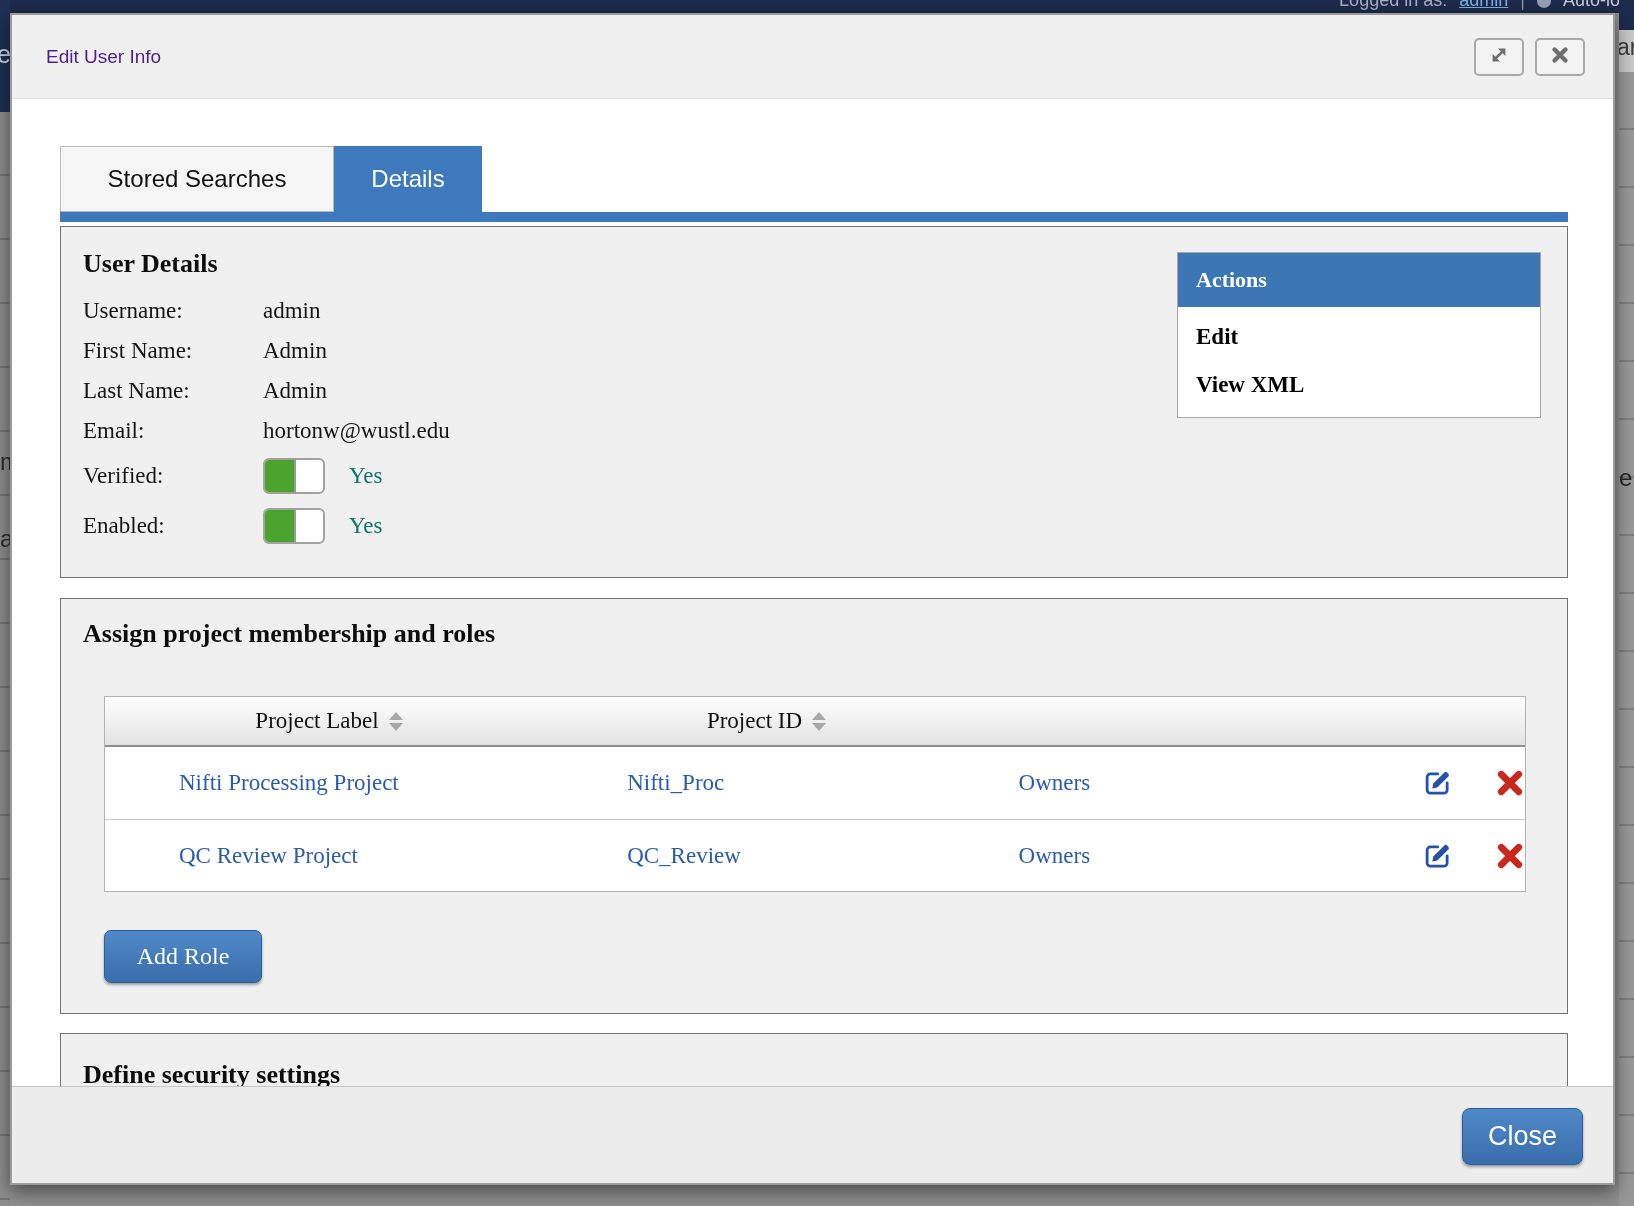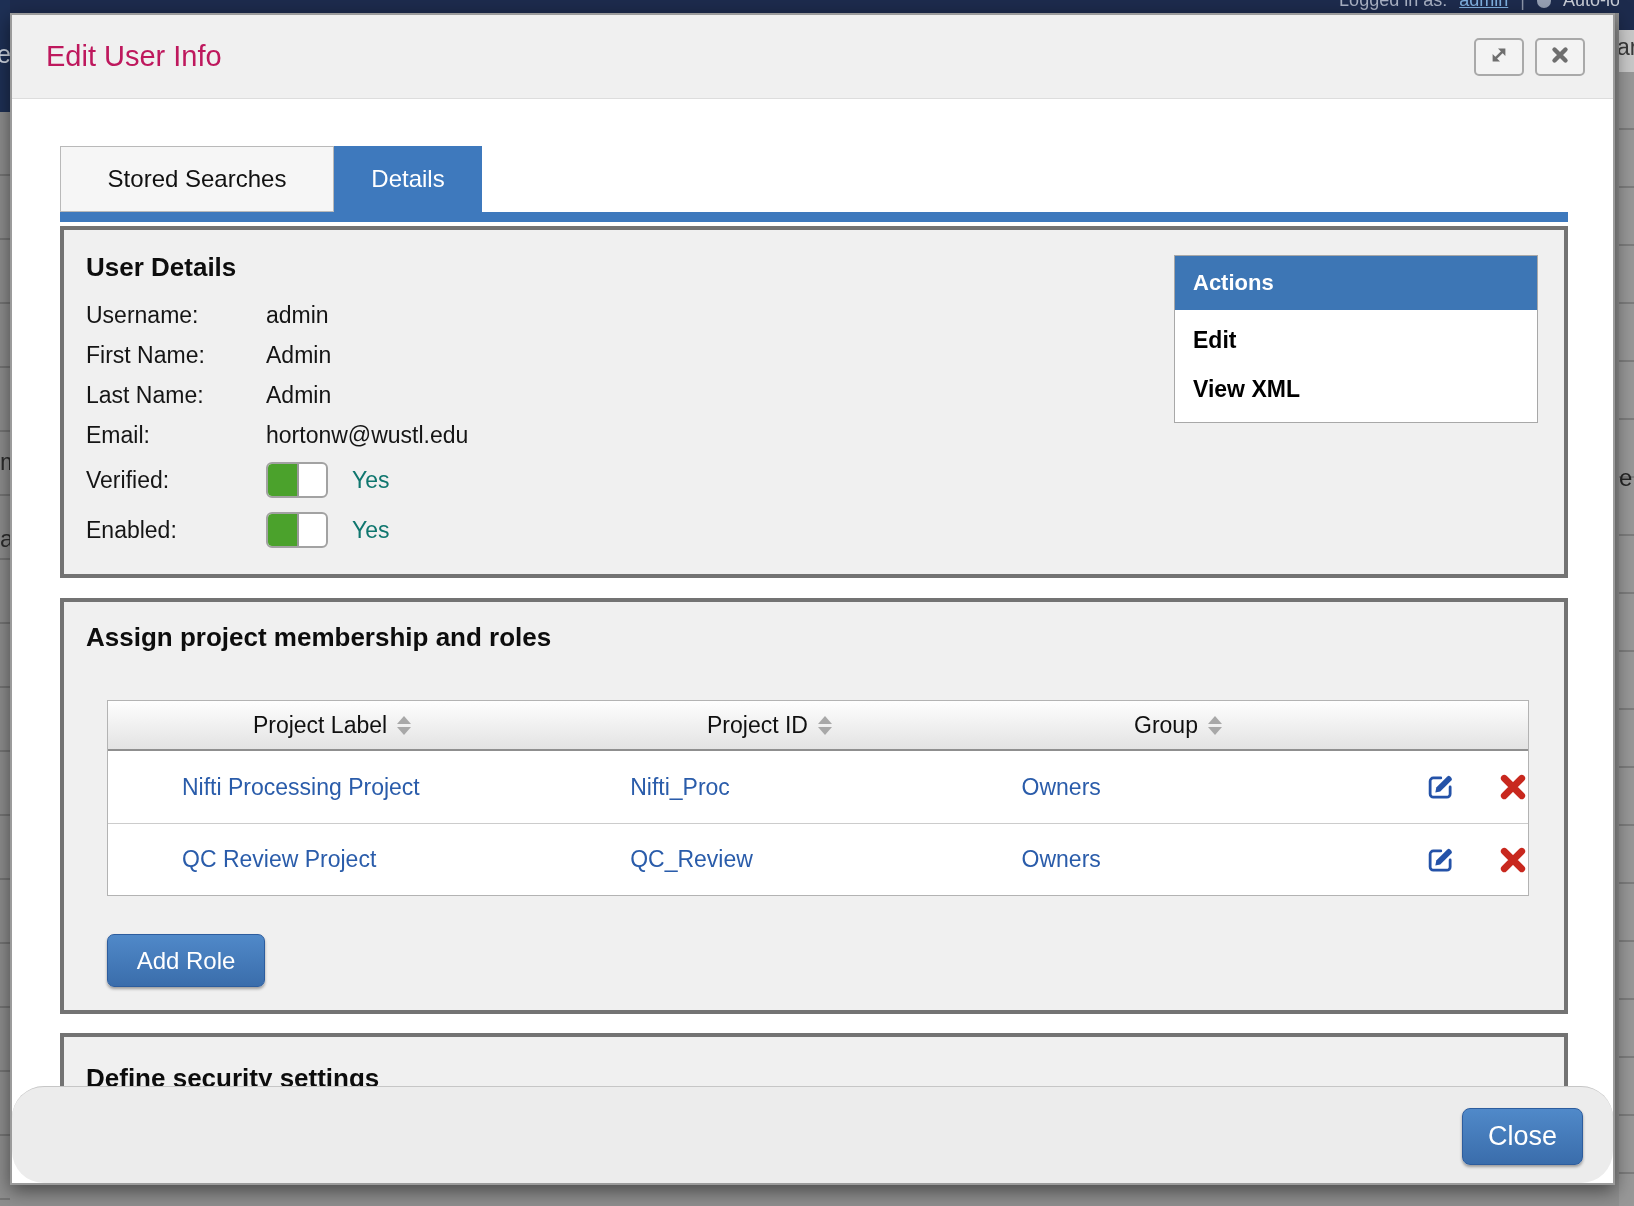--- a/index.html
+++ b/index.html
@@ -27,34 +27,34 @@
   .frag { position:absolute; overflow:hidden; z-index:2; font-size:24px; color:#2c2c2c; }
   .frag-m { left:0; top:448px; width:10px; height:28px; }
   .frag-a { left:0; top:525px; width:10px; height:28px; }
   .frag-e { left:1619px; top:464px; width:15px; height:30px; color:#252525; }
 
   
   .modal { position:absolute; left:10px; top:13px; width:1605px; height:1172px; z-index:3;
     background:#fff; border:2px solid #9b9b9b; box-shadow:0 6px 18px rgba(0,0,0,0.5); }
   .modal-header { height:84px; background:#f0f0f0; border-bottom:1px solid #ddd;
     display:flex; align-items:center; justify-content:space-between; padding:0 28px 0 34px; }
-  .modal-title { font-size:29px; color:#be185d; }
+  .modal-title { font-size:19px; color:#4c1d95; }
   .hdr-btns { display:flex; gap:11px; }
   .hdr-btn { width:50px; height:38px; background:#f3f3f3; border:2px solid #a9a9a9; border-radius:5px;
     display:flex; align-items:center; justify-content:center; cursor:pointer; }
 
   .modal-body { position:absolute; left:48px; top:85px; width:1508px; bottom:0; overflow:hidden; }
 
   .tabs { display:flex; margin-top:46px; }
   .tab { height:66px; display:flex; align-items:center; justify-content:center; font-size:24px; cursor:pointer; }
   .tab.active { width:148px; background:#3e79bd; color:#fff; }
   .tab.inactive { width:274px; background:#f6f6f6; border:1px solid #b9b9b9; color:#111; }
   .tab-underline { height:10px; background:#3e79bd; }
 
-  .panel { width:1508px; background:#f0f0f0; border:4px solid #737373; }
+  .panel { width:1508px; background:#f0f0f0; border:1px solid #737373;font-family:Liberation Serif, serif; }
   .panel h2 { font-size:26px; font-weight:bold; color:#0d0d0d; }
 
   .panel-user { margin-top:4px; height:352px; position:relative; padding:14px 22px; }
   .panel-user h2 { margin-top:8px; }
   .info { margin-top:12px; }
   .info-row { display:flex; align-items:center; height:40px; font-size:23px; color:#151515; }
   .info-row.toggle-row { height:50px; }
   .info-row .lbl { width:180px; }
   .toggle { width:62px; height:36px; border:2px solid #a2a2a2; border-radius:6px; background:#fff; overflow:hidden; cursor:pointer; }
   .toggle .on { width:31px; height:100%; background:#4ba22c; border-right:2px solid #999; border-radius:3px 0 0 3px; }
@@ -87,21 +87,21 @@
   .icon-btn { display:flex; align-items:center; justify-content:center; cursor:pointer; }
 
   .blue-btn { background:linear-gradient(#5089c9,#3a6dab); border:1px solid #2d5d9e; border-radius:7px;
     color:#fff; box-shadow:0 2px 3px rgba(0,0,0,0.35); cursor:pointer; font-family:inherit; }
   .add-role { display:block; margin:38px 0 0 43px; width:158px; height:53px; font-size:24px; }
 
   .panel-security { margin-top:19px; height:150px; padding:14px 22px; }
   .panel-security h2 { margin-top:12px; }
 
   .modal-footer { position:absolute; left:0; right:0; bottom:0; height:97px; background:#ececec;
-    border-top:1px solid #c6c6c6; z-index:5;border-radius:32px; }
+    border-top:1px solid #c6c6c6; z-index:5; }
   .close-btn { position:absolute; top:21px; right:30px; width:121px; height:57px; font-size:27px; border-radius:8px; }
 </style>
 </head>
 <body>
 
 <div class="screen">
 
   <div class="topbar">
     <div class="topbar-text">
       <span class="tb-label">Logged in as:</span>
@@ -212,27 +212,20 @@
                   <i class="down"></i>
                 </span>
             </div>
             <div class="th c2">
               <span>Project ID</span>
               <span class="sort">
                   <i class="up"></i>
                   <i class="down"></i>
                 </span>
             </div>
-            <div class="th c3">
-              <span>Group</span>
-              <span class="sort">
-                  <i class="up"></i>
-                  <i class="down"></i>
-                </span>
-            </div>
           </div>
 
           <div class="trow">
             <div class="td c1">
               <span class="link">Nifti Processing Project</span>
             </div>
             <div class="td c2">
               <span class="link">Nifti_Proc</span>
             </div>
             <div class="td c3">

